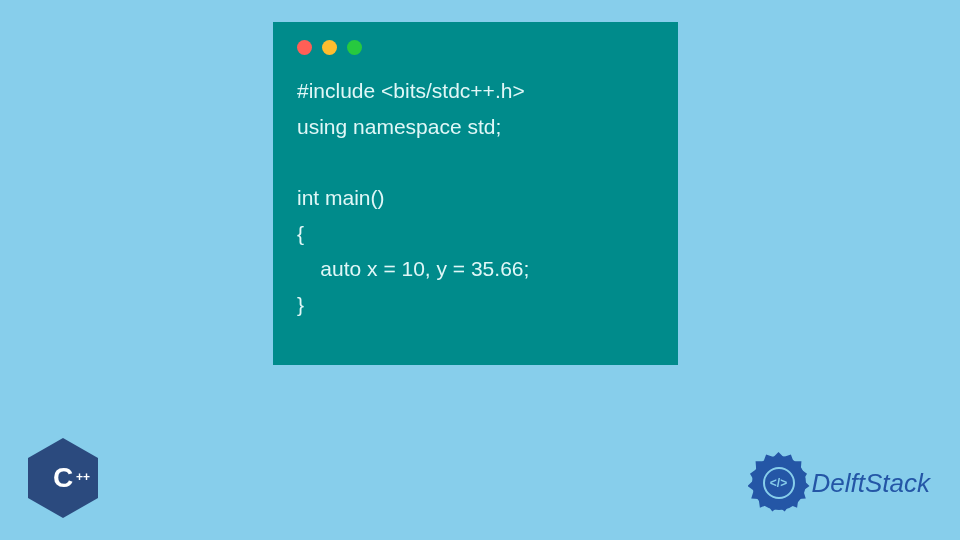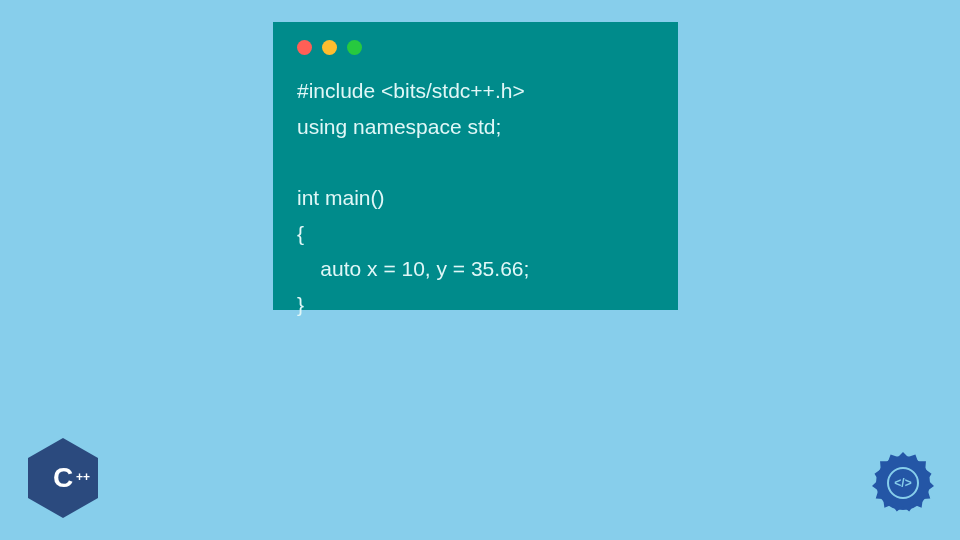--- a/index.html
+++ b/index.html
@@ -13,21 +13,21 @@
       background: #87ceeb;
       position: relative;
       font-family: Arial, sans-serif;
       overflow: hidden;
     }
     .code-window {
       position: absolute;
       top: 22px;
       left: 273px;
       width: 405px;
-      height: 288px;
+      height: 343px;
       background: #008b8b;
       padding: 18px 24px;
     }
     .traffic-lights {
       display: flex;
       gap: 10px;
       margin-bottom: 18px;
     }
     .dot {
       width: 15px;
@@ -158,13 +158,14 @@
     <span class="cpp-plus">++</span>
   </div>
 </div>
 
 <div class="delftstack">
   <div class="ds-icon">
     <div class="ds-gear">
       <div class="ds-inner">&lt;/&gt;</div>
     </div>
   </div>
+  <div class="ds-text">DelftStack</div>
 </div>
 
 </body></html>

